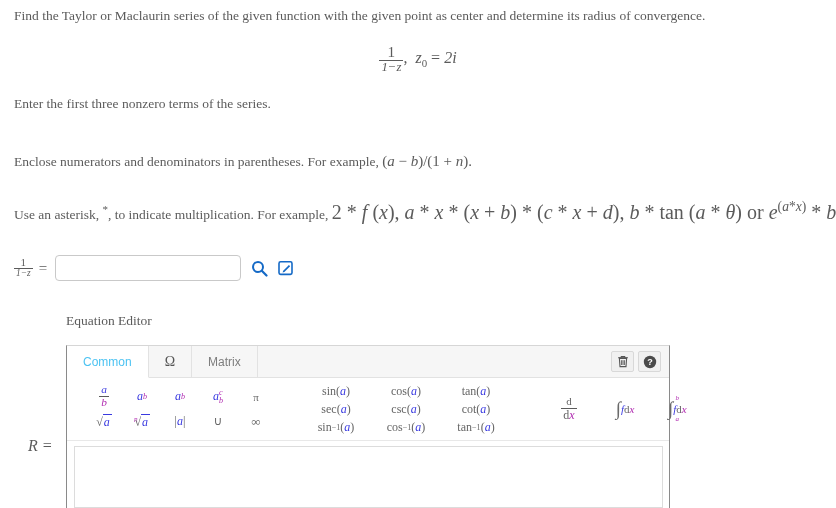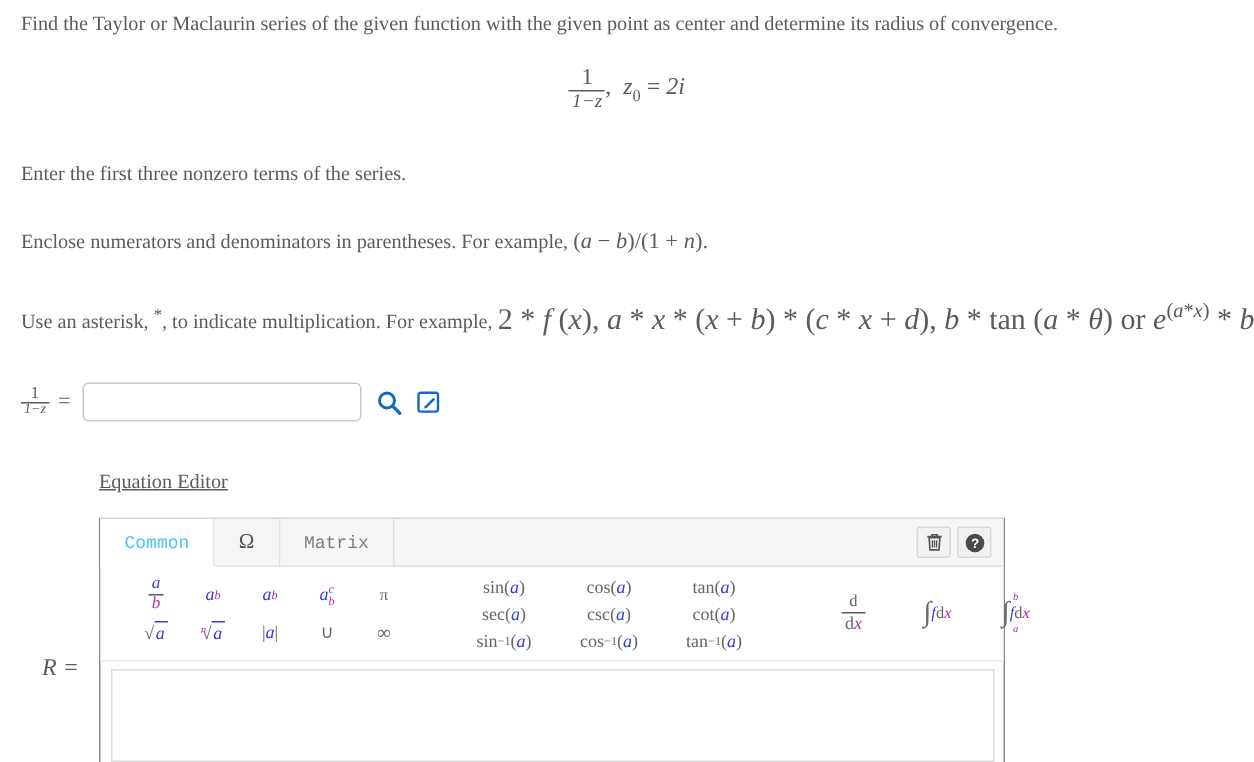--- a/index.html
+++ b/index.html
@@ -57,21 +57,21 @@
   #q-statement { left: 14px; top: 8px; }
   #display-formula {
     position: absolute;
     left: 0; right: 0;
     top: 44px;
     text-align: center;
     font-family: "Liberation Serif", serif;
     font-size: 16px;
     color: #5b5b5b;
   }
-  #line-enter { left: 14px; top: 108px; }
+  #line-enter { left: 14px; top: 96px; }
   #line-enclose { left: 14px; top: 152px; }
   #line-asterisk { left: 14px; top: 199px; }
 
   
   #answer-row {
     position: absolute;
     left: 14px;
     top: 252px;
     display: flex;
     align-items: center;
@@ -113,21 +113,20 @@
   }
 
   
   #eqed-title {
     position: absolute;
     left: 66px;
     top: 313px;
     font-family: "Liberation Serif", serif;
     font-size: 13.5px;
     color: #5b5b5b;
-    text-decoration: underline;
   }
   #eq-panel {
     position: absolute;
     left: 66px;
     top: 345px;
     width: 604px;
     height: 163px;
     box-sizing: border-box;
     border-left: 1px solid #8a8a8a;
     border-top: 1px solid #d6d6d6;
@@ -140,21 +139,21 @@
     border-bottom: 1px solid #e2e2e2;
     display: flex;
     align-items: stretch;
     position: relative;
   }
   .eq-tab {
     display: flex;
     align-items: center;
     justify-content: center;
     padding: 0 16px;
-    font-family: Liberation Mono, monospace;
+    font-family: Liberation Sans, sans-serif;
     font-size: 12px;
     color: #7d7d7d;
     border-right: 1px solid #e2e2e2;
     background: #f6f6f6;
     cursor: pointer;
     user-select: none;
   }
   .eq-tab.active {
     background: #ffffff;
     color: #4cc3f2;

